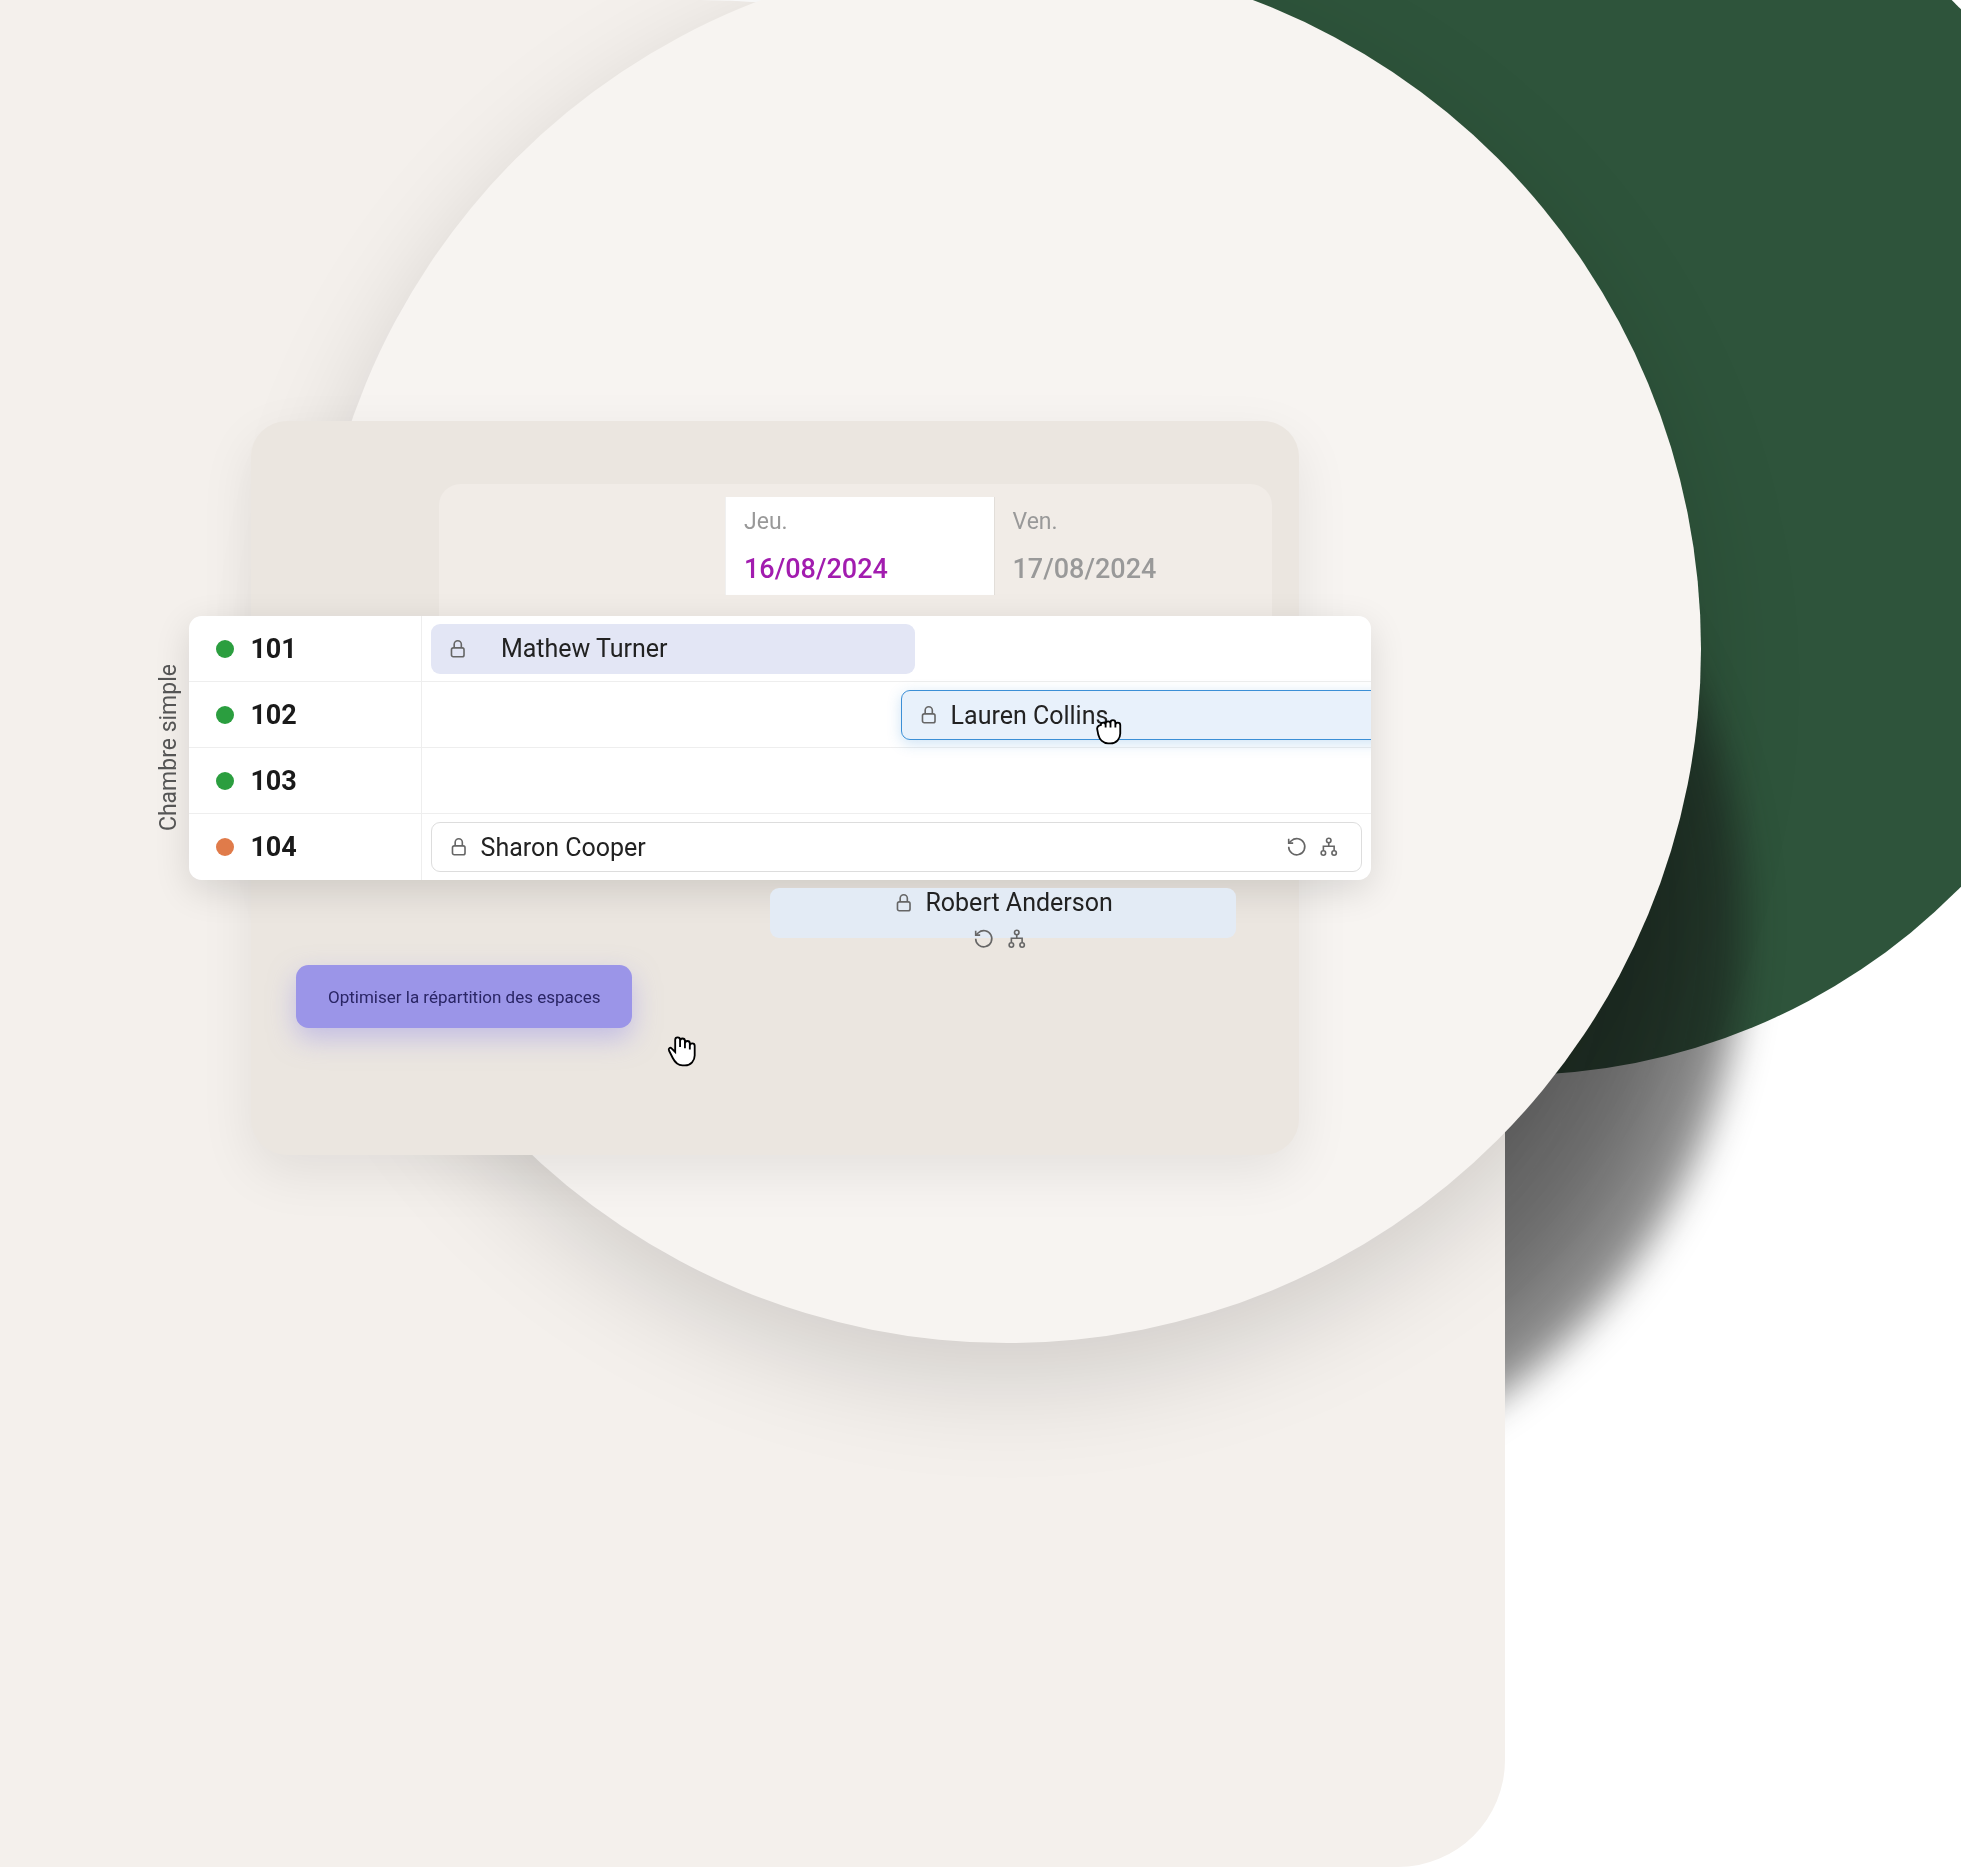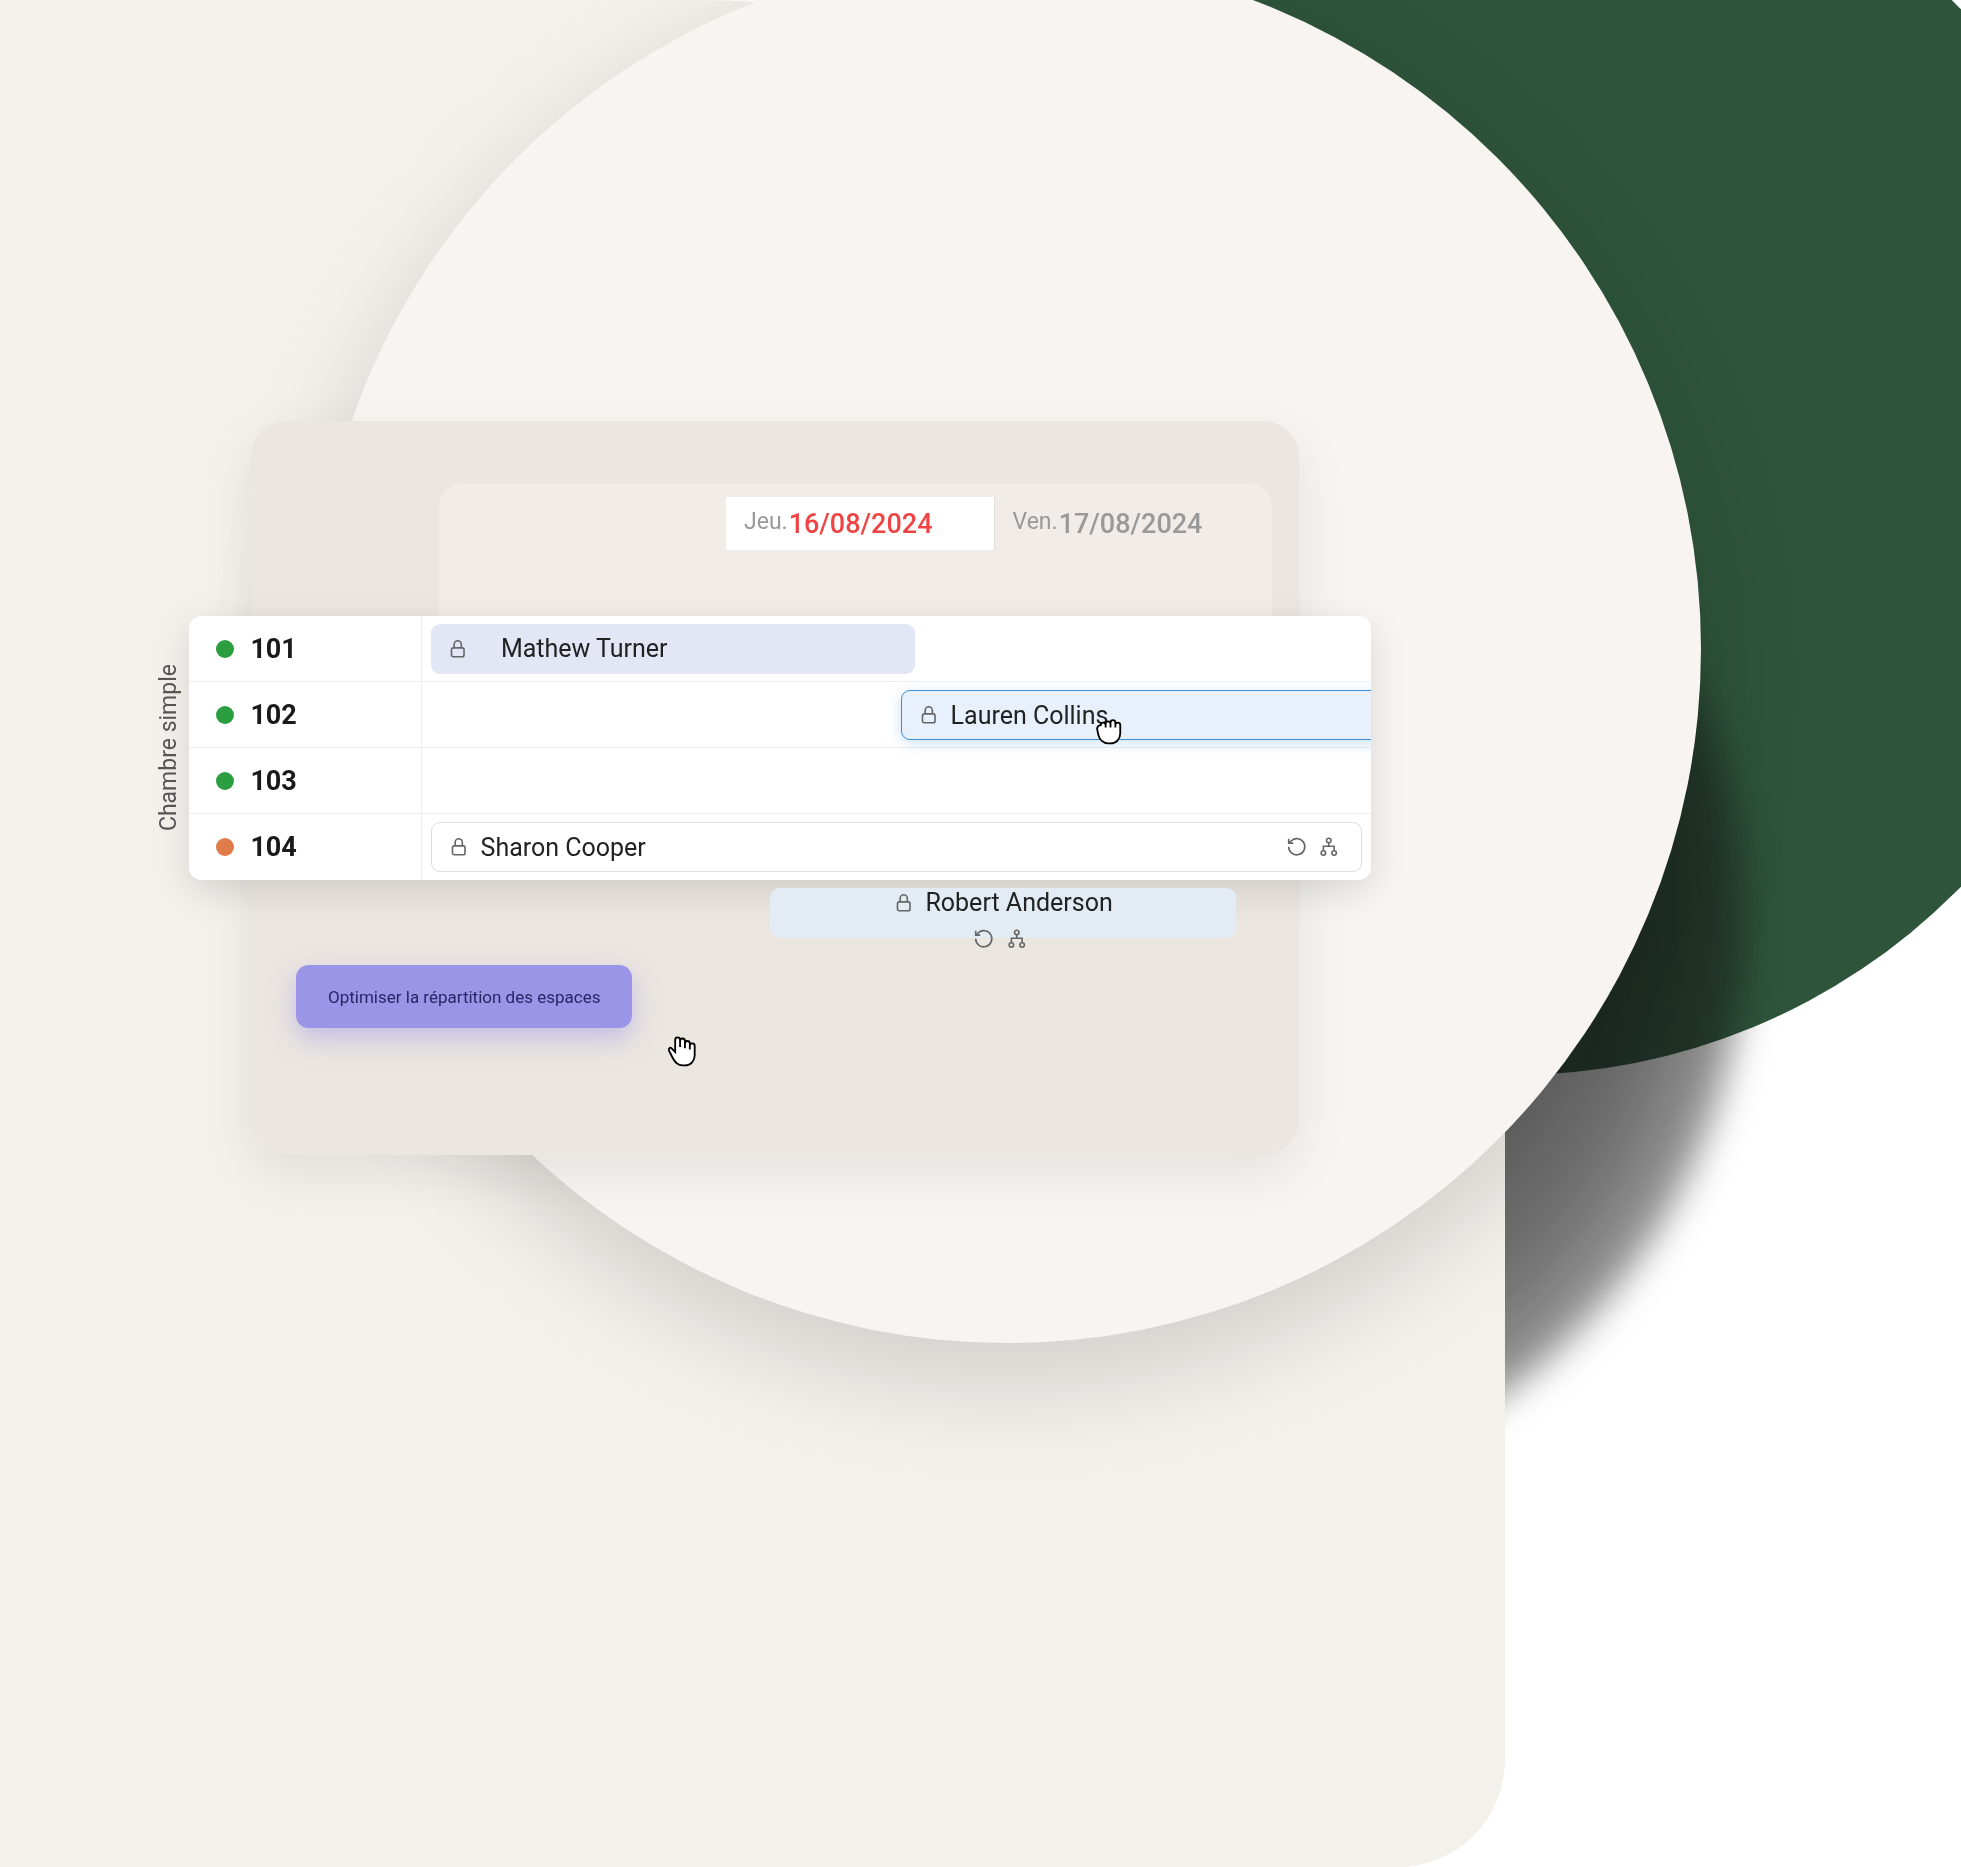--- a/index.html
+++ b/index.html
@@ -77,35 +77,35 @@
     .date-headers {
       position: absolute;
       top: 497px;
       left: 725px;
       display: flex;
       width: 537px;
     }
     .date-col {
       flex: 1;
       display: flex;
-      flex-direction: row;
-      gap: 1px;
+      flex-direction: column;
+      gap: 18px;
       padding: 10.7px 18px;
       border-left: 1.8px solid rgba(0,0,0,0.06);
     }
     .date-col.active {
       background: white;
     }
     .day-label {
       font-size: 23px;
       color: #999;
     }
     .date-label {
       font-size: 27px;
-      color: #ef4444;
+      color: #a21caf;
       font-weight: 500;
     }
     .date-col.faded .date-label {
       color: #999;
     }
     .rooms-container {
       position: absolute;
       top: 616px;
       left: 148px;
       display: flex;

